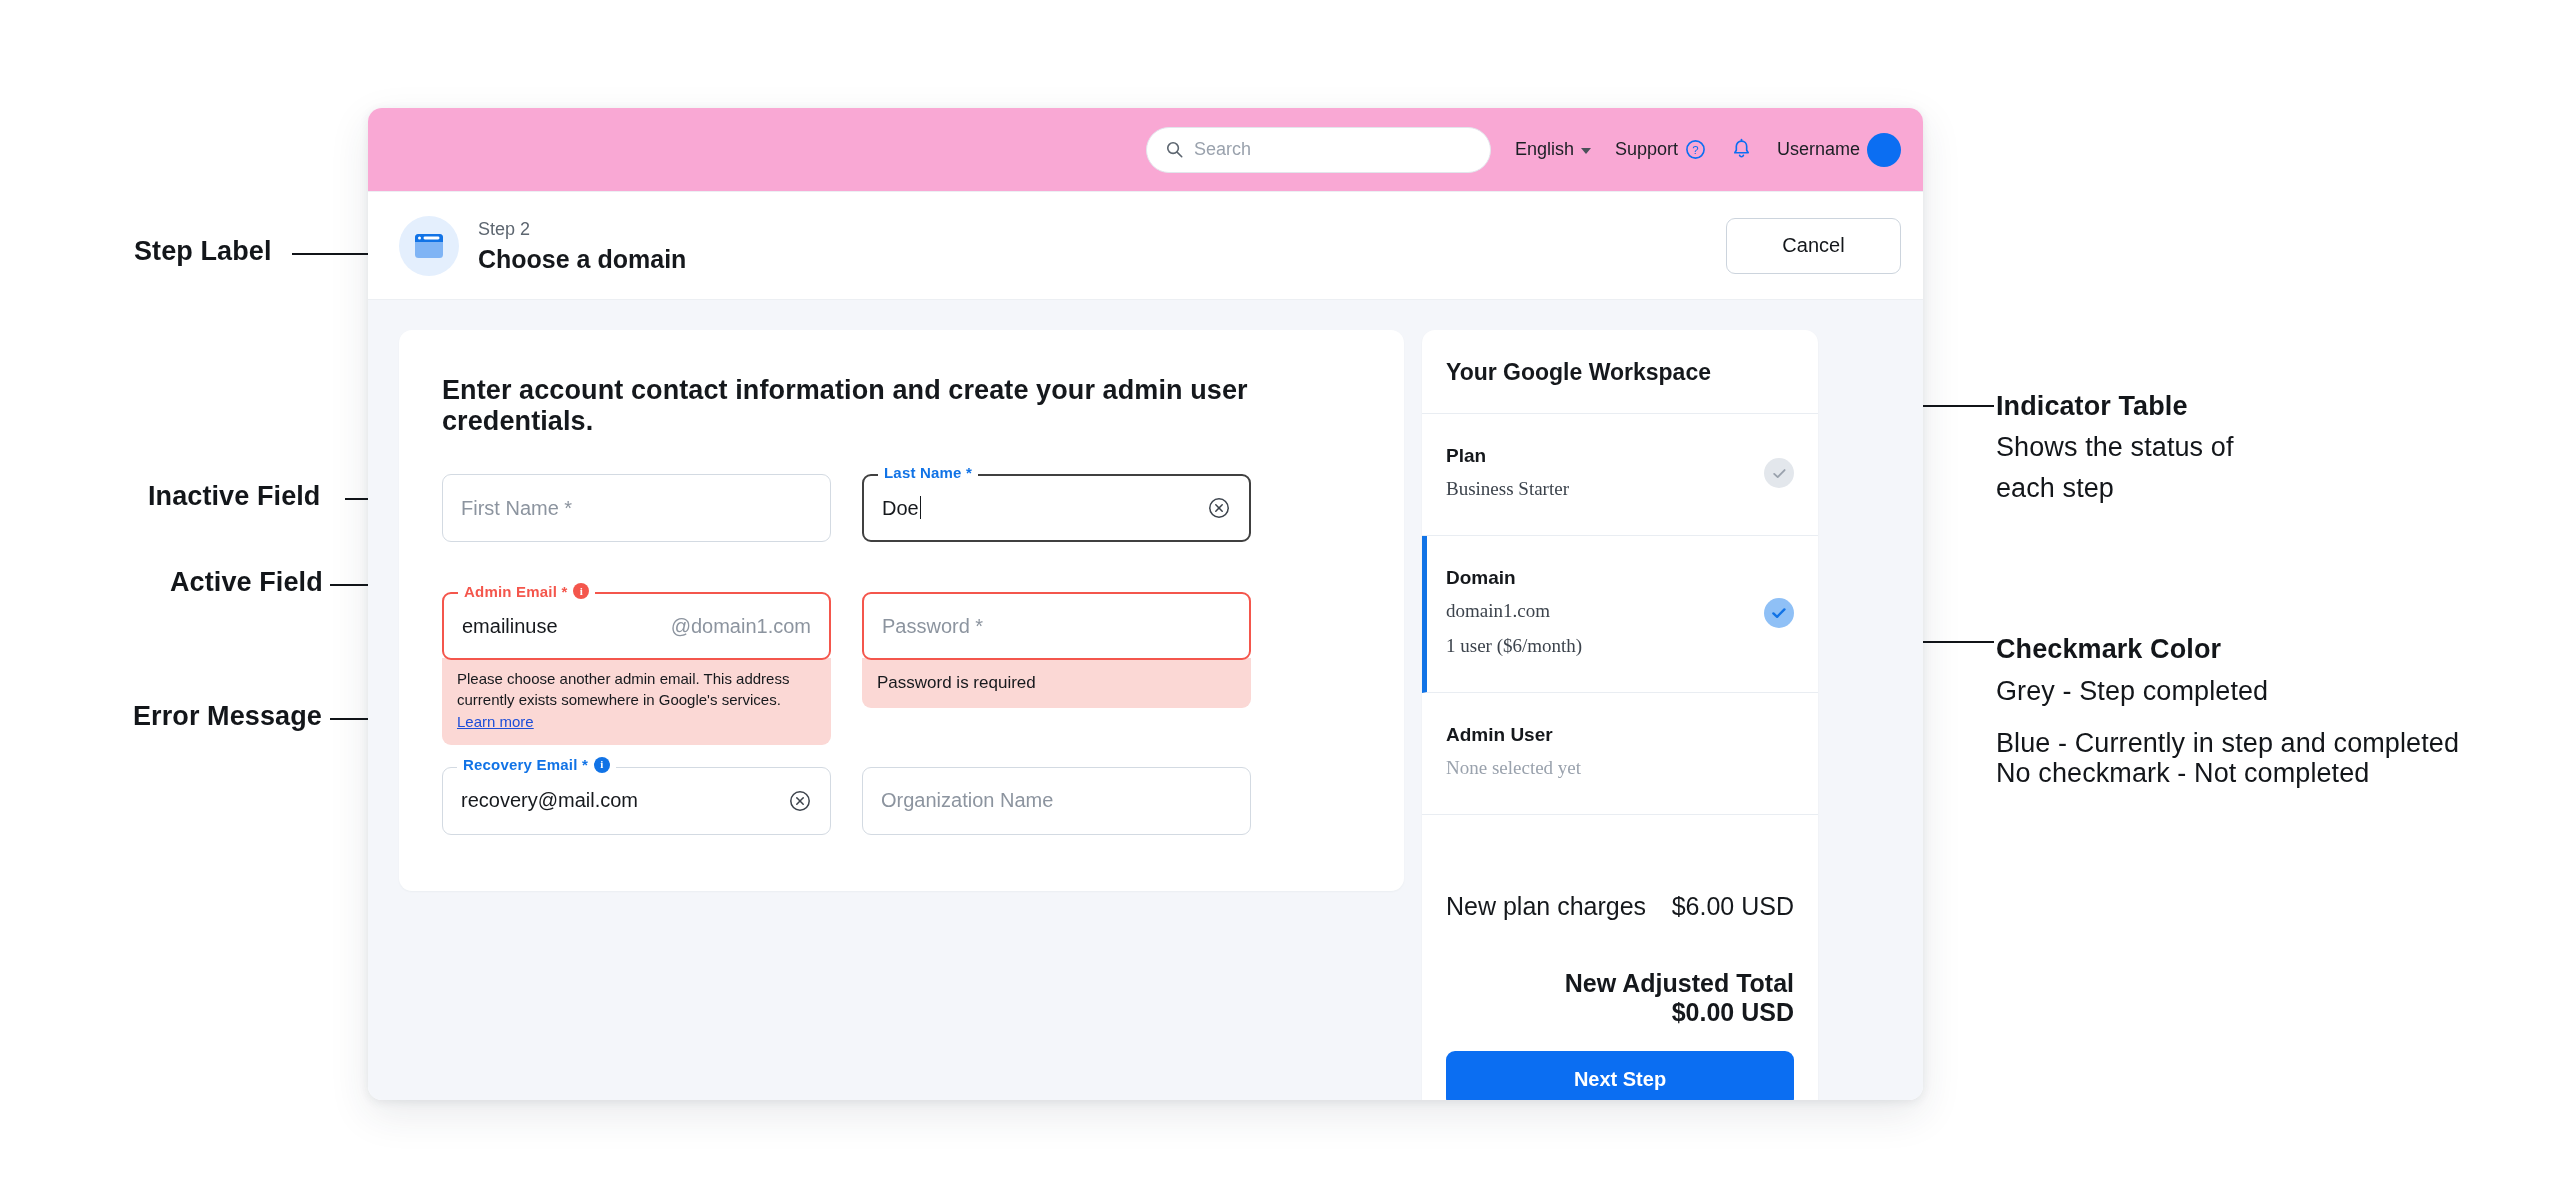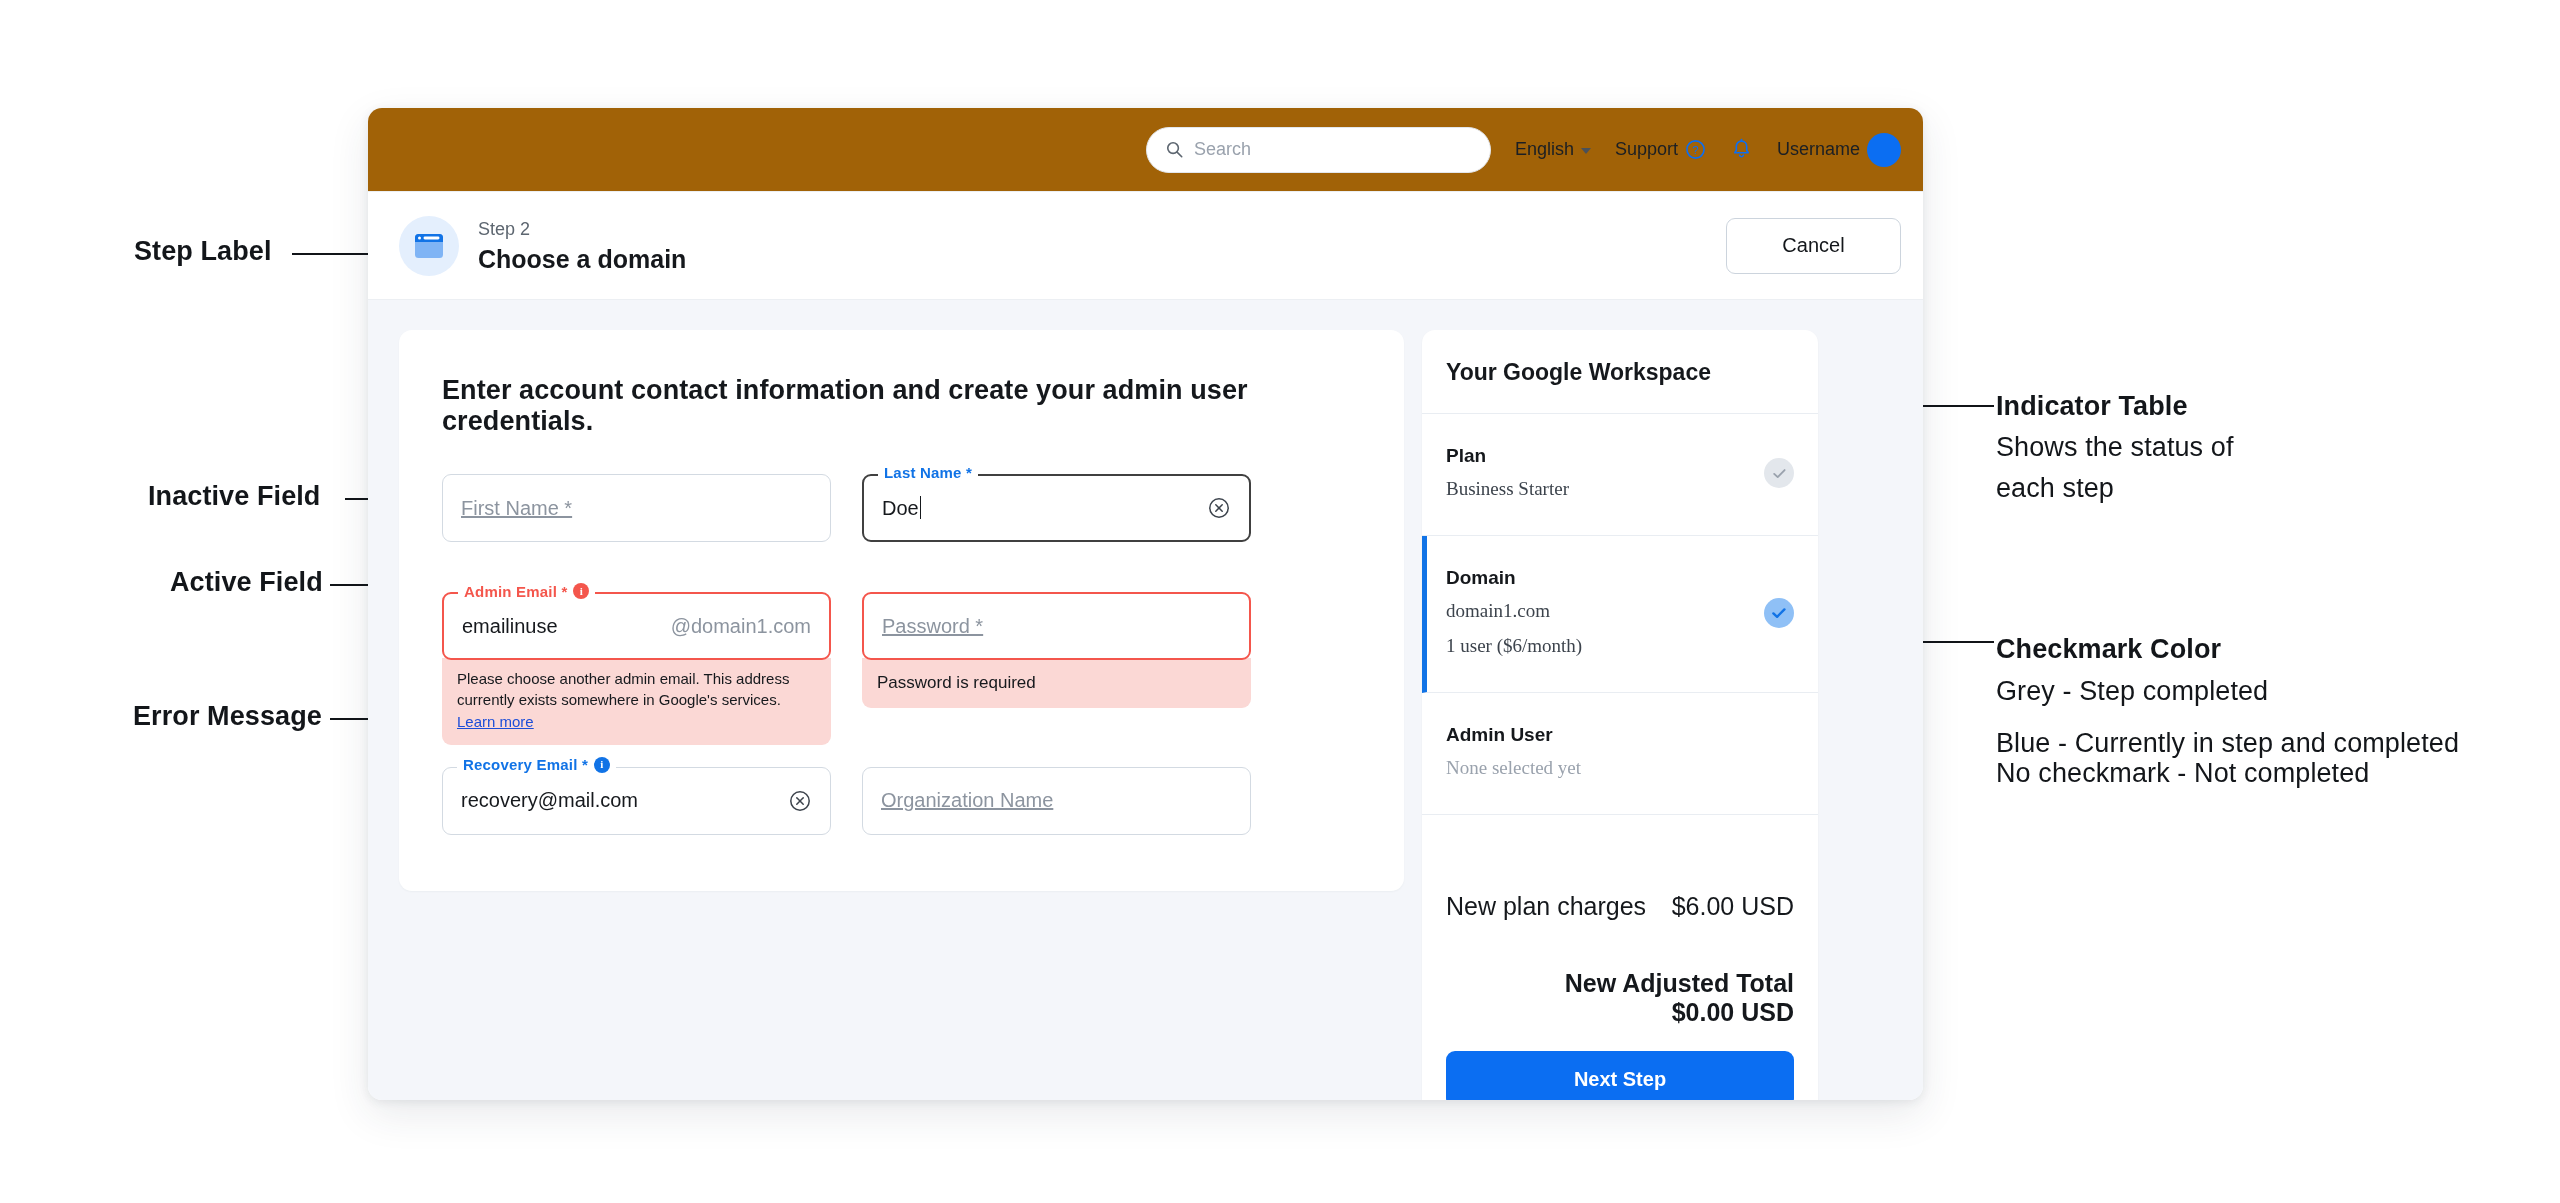--- a/index.html
+++ b/index.html
@@ -31,21 +31,21 @@
   #window {
     position: absolute; left: 368px; top: 108px;
     width: 1555px; height: 992px;
     background: #ffffff; border-radius: 14px;
     box-shadow: 0 2px 10px rgba(40,50,70,.09), 0 14px 40px rgba(40,50,70,.10);
     overflow: hidden;
   }
 
   
   .topbar {
-    height: 84px; background: #a16207; display: flex; align-items: center;
+    height: 84px; background: #f9a8d4; display: flex; align-items: center;
     justify-content: flex-end; padding: 0 22px; border-bottom: 1px solid #eceff3;
     gap: 24px;
   }
   .search-box {
     width: 345px; height: 46px; border: 1px solid #e2e6ec; border-radius: 23px;
     display: flex; align-items: center; gap: 10px; padding: 0 18px;
     background: #fff;
   }
   .search-ph { font-size: 18px; color: #9aa2ad; }
   .hdr-item {
@@ -97,21 +97,21 @@
   }
   .row { display: flex; gap: 31px; }
   .col { width: 389px; position: relative; }
 
   .field {
     position: relative; height: 68px; border: 1px solid #d3dae2; border-radius: 9px;
     background: #fff; display: flex; align-items: center; padding: 0 18px;
   }
   .field.active  { border: 2px solid #404040; }
   .field.error   { border: 2px solid #f4564c; }
-  .field-ph  { font-size: 20px; color: #8c949f; text-decoration: underline; }
+  .field-ph  { font-size: 20px; color: #8c949f; }
   .field-val { font-size: 20px; color: #16191d; }
   .field-suffix { margin-left: auto; font-size: 20px; color: #8c949f; }
   .caret { display:inline-block; width:1px; height:23px; background:#16191d;
            vertical-align:-4px; margin-left:1px; }
 
   .legend {
     position: absolute; top: -11px; left: 14px; background: #fff; padding: 0 6px;
     font-size: 15px; font-weight: 700; line-height: 1; display: flex;
     align-items: center; gap: 6px; letter-spacing: .2px;
   }

